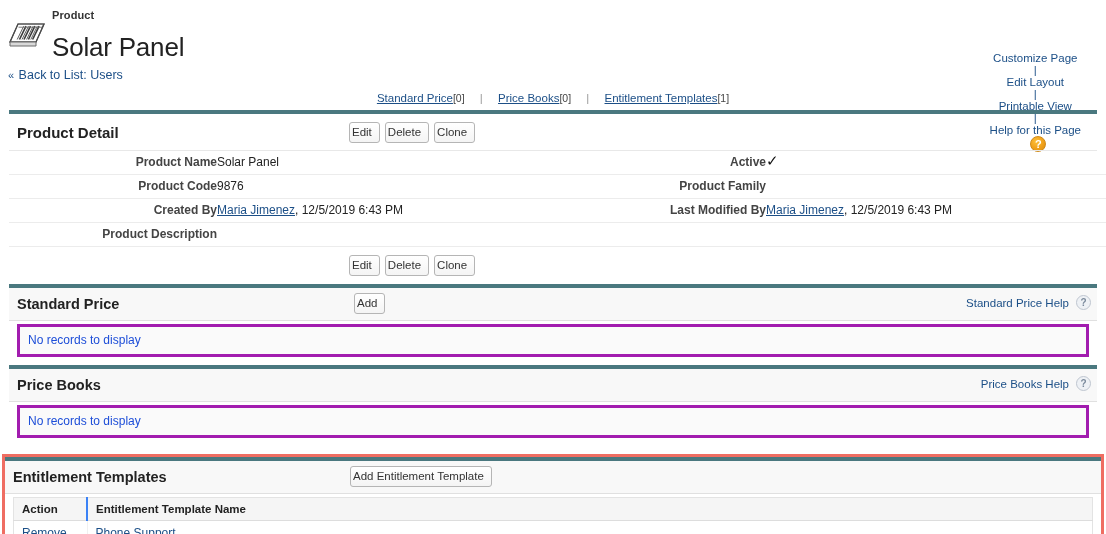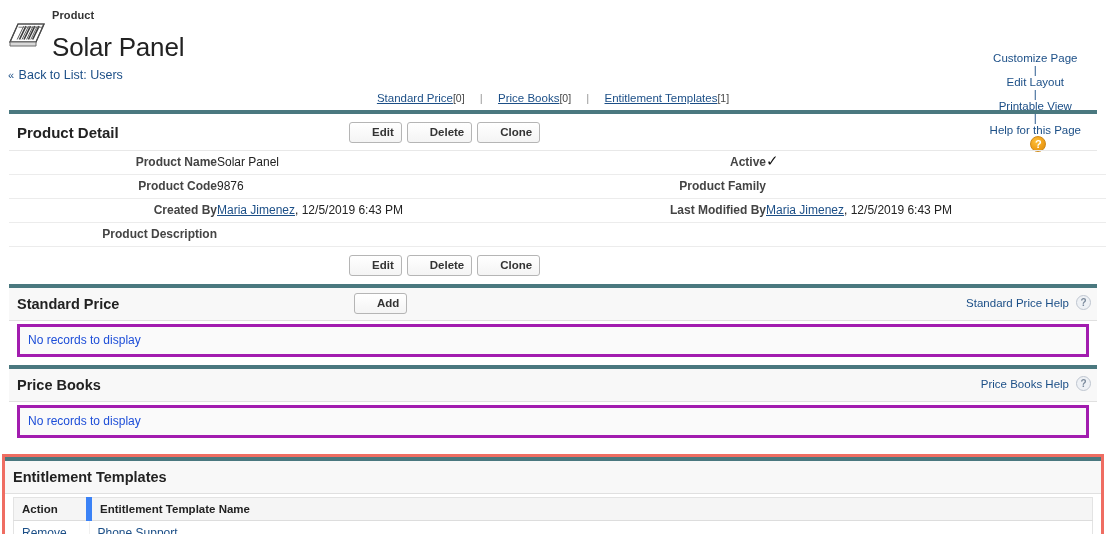--- a/index.html
+++ b/index.html
@@ -157,23 +157,23 @@
     box-sizing: border-box;
   }
 
   
   .btn {
     background: linear-gradient(to bottom, #ffffff 0%, #f4f4f4 100%);
     border: 1px solid #b5b5b5;
     border-radius: 3px;
     font-family: "Liberation Sans", sans-serif;
     font-size: 11.5px;
-    font-weight: bold;
+    font-weight: normal;
     color: #333333;
-    padding: 2px 7px 3px 22px;
+    padding: 2px 7px 3px 2px;
     cursor: pointer;
     line-height: 14px;
     white-space: nowrap;
   }
 
   
   .detail-head {
     height: 36px;
     display: flex;
     align-items: center;
@@ -246,21 +246,21 @@
     border-bottom: none;
   }
   table.rl-table th {
     background: #f5f5f5;
     text-align: left;
     font-size: 11.5px;
     font-weight: bold;
     color: #222222;
     padding: 5px 6px 5px 8px;
     border-bottom: 1px solid #dddddd;
-    border-right: 6px solid #3b82f6;
+    border-right: 2px solid #3b82f6;
     white-space: nowrap;
   }
   table.rl-table td {
     background: #ffffff;
     font-size: 12px;
     padding: 5px 6px 6px 8px;
     border-bottom: 1px solid #e3e3e3;
     border-right: 1px solid #f0f0f0;
     vertical-align: middle;
   }
@@ -412,20 +412,23 @@
   <div class="rl-body">
     <div class="rl-empty">No records to display</div>
   </div>
 </div>
 
 <div class="highlight-wrap">
   <div class="section">
     <div class="sec-topbar"></div>
     <div class="sec-head">
       <span class="sec-title">Entitlement Templates</span>
+      <div class="sec-btns">
+        <button class="btn">Add Entitlement Template</button>
+      </div>
     </div>
     <div class="rl-body">
       <table class="rl-table">
         <thead>
           <tr>
             <th class="col-action">Action</th>
             <th>Entitlement Template Name</th>
           </tr>
         </thead>
         <tbody>

